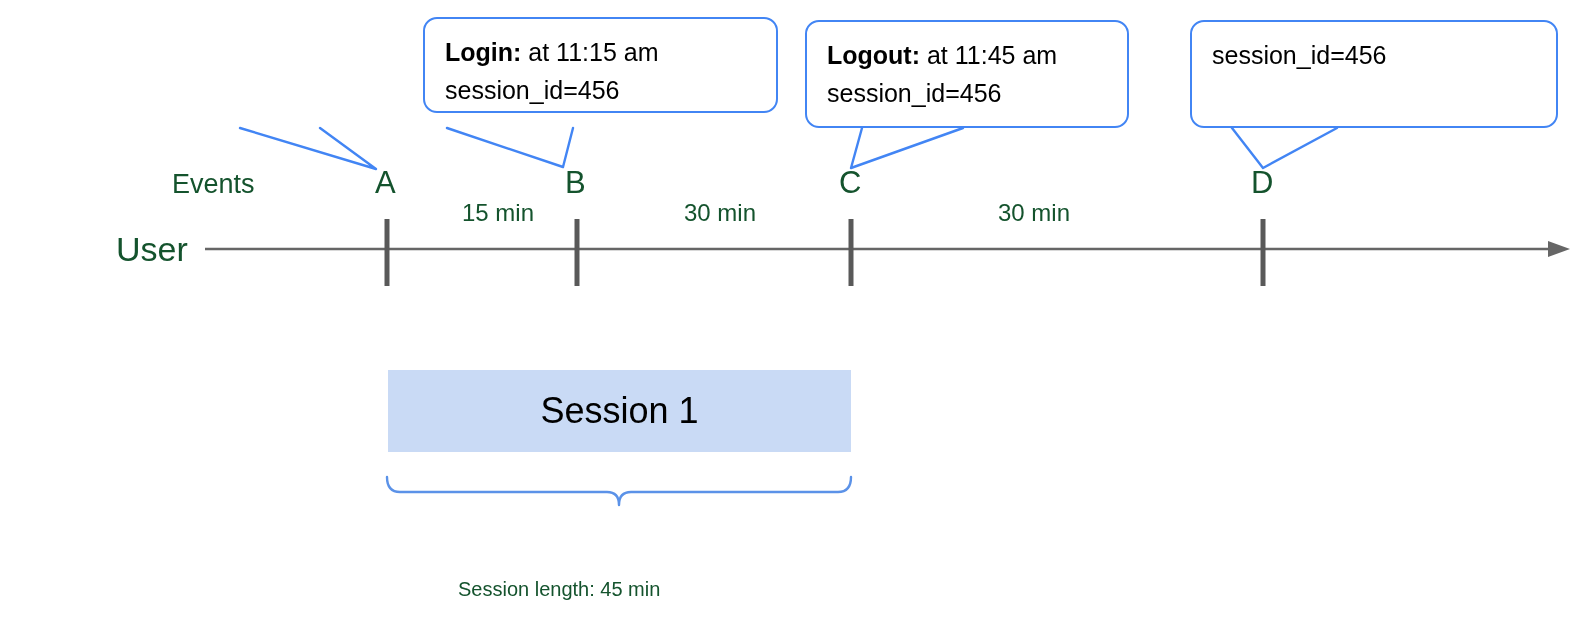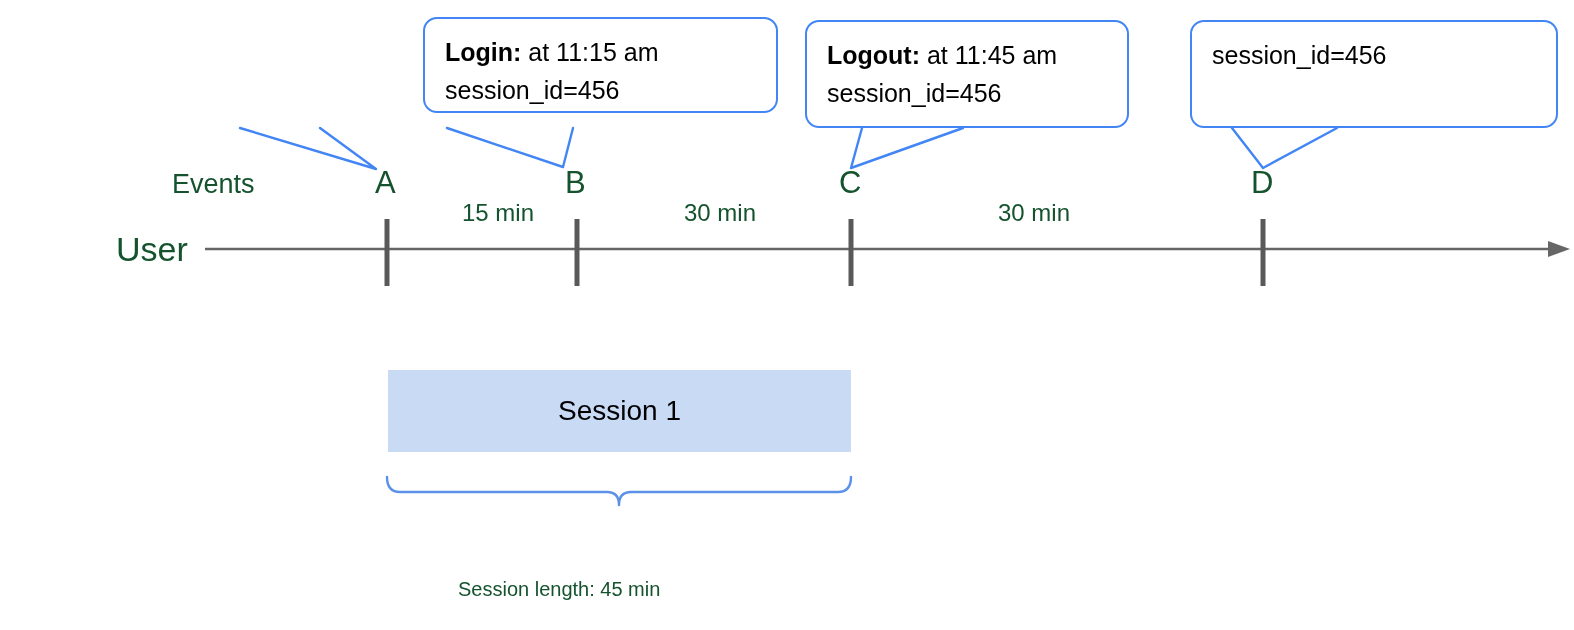--- a/index.html
+++ b/index.html
@@ -54,21 +54,21 @@
   .lbl-event-pt { font-size: 31px; }
   .lbl-dur    { font-size: 24px; }
   .lbl-caption{ font-size: 20px; }
   
   .session-bar {
     position: absolute;
     background: #c9daf5;
     display: flex;
     align-items: center;
     justify-content: center;
-    font-size: 28px;
+    font-size: 36px;
     color: #000000;
   }
 </style>
 </head>
 <body>
 
 <div id="canvas">
 
 
   <div class="callout" style="left:423px; top:17px; width:355px; height:96px;">

